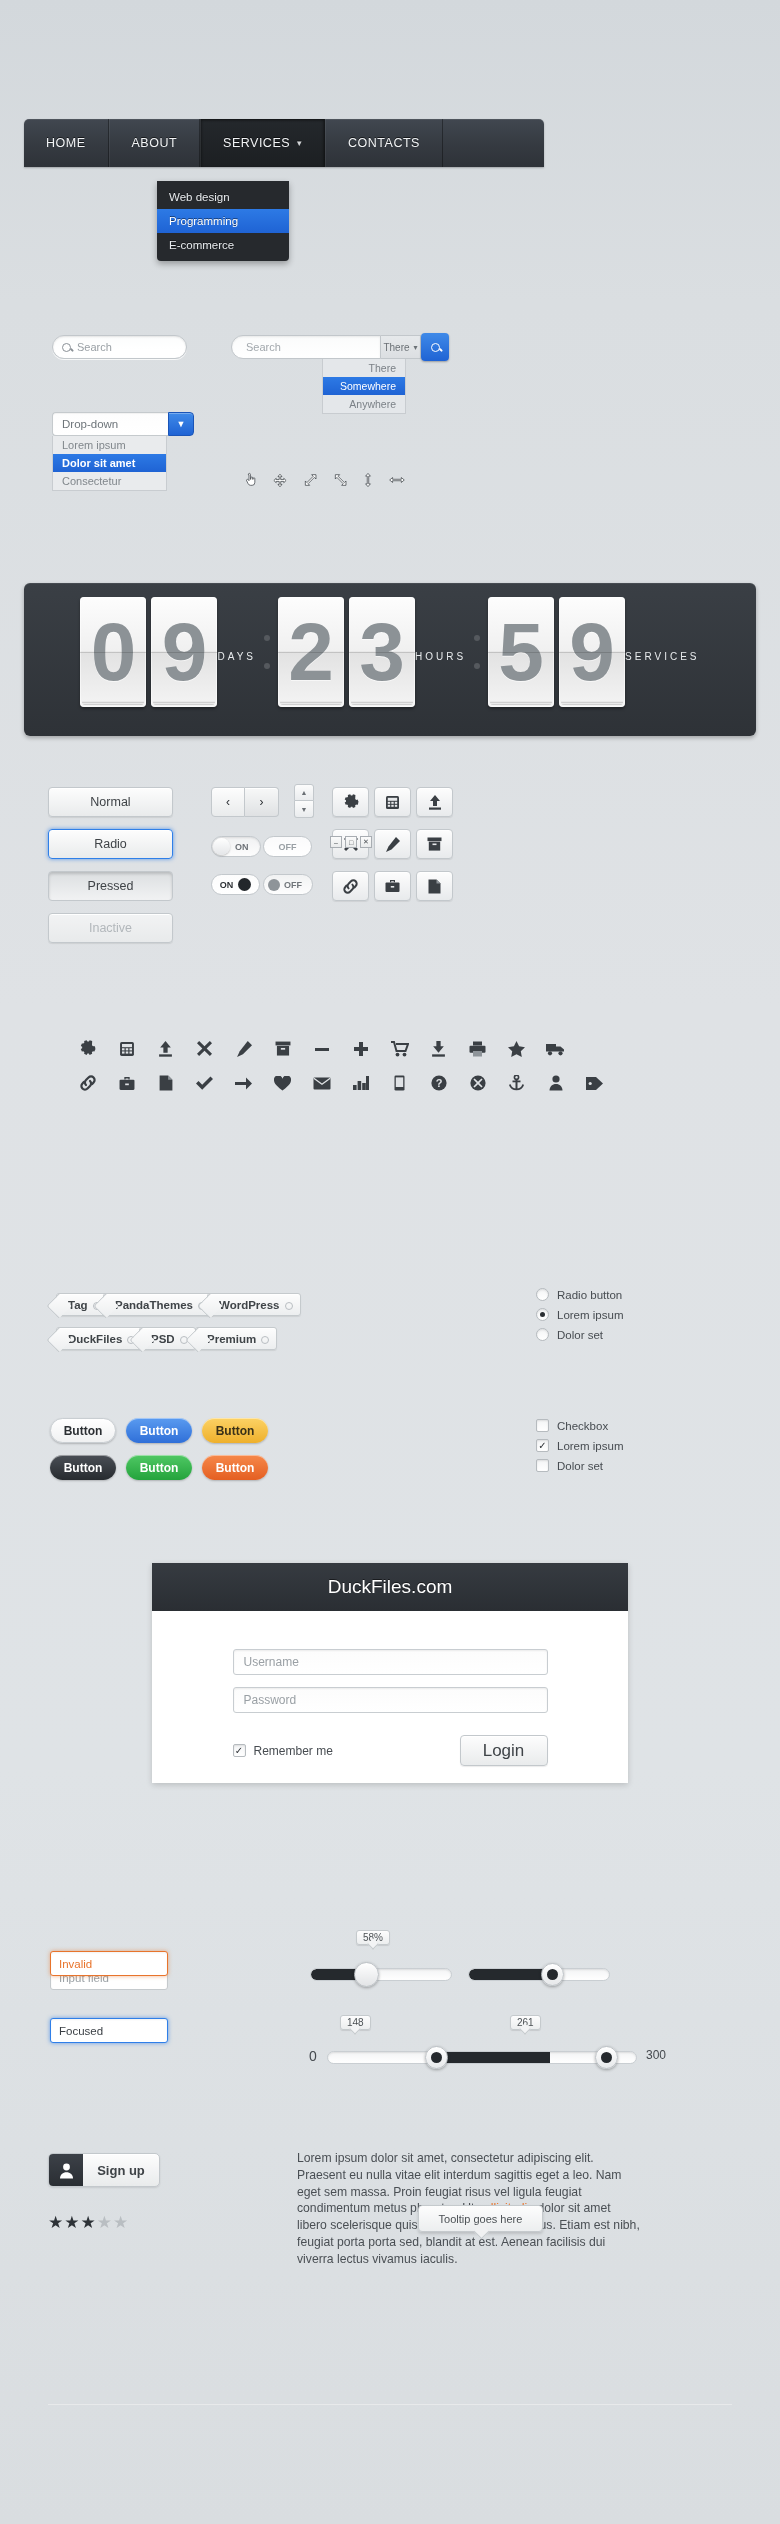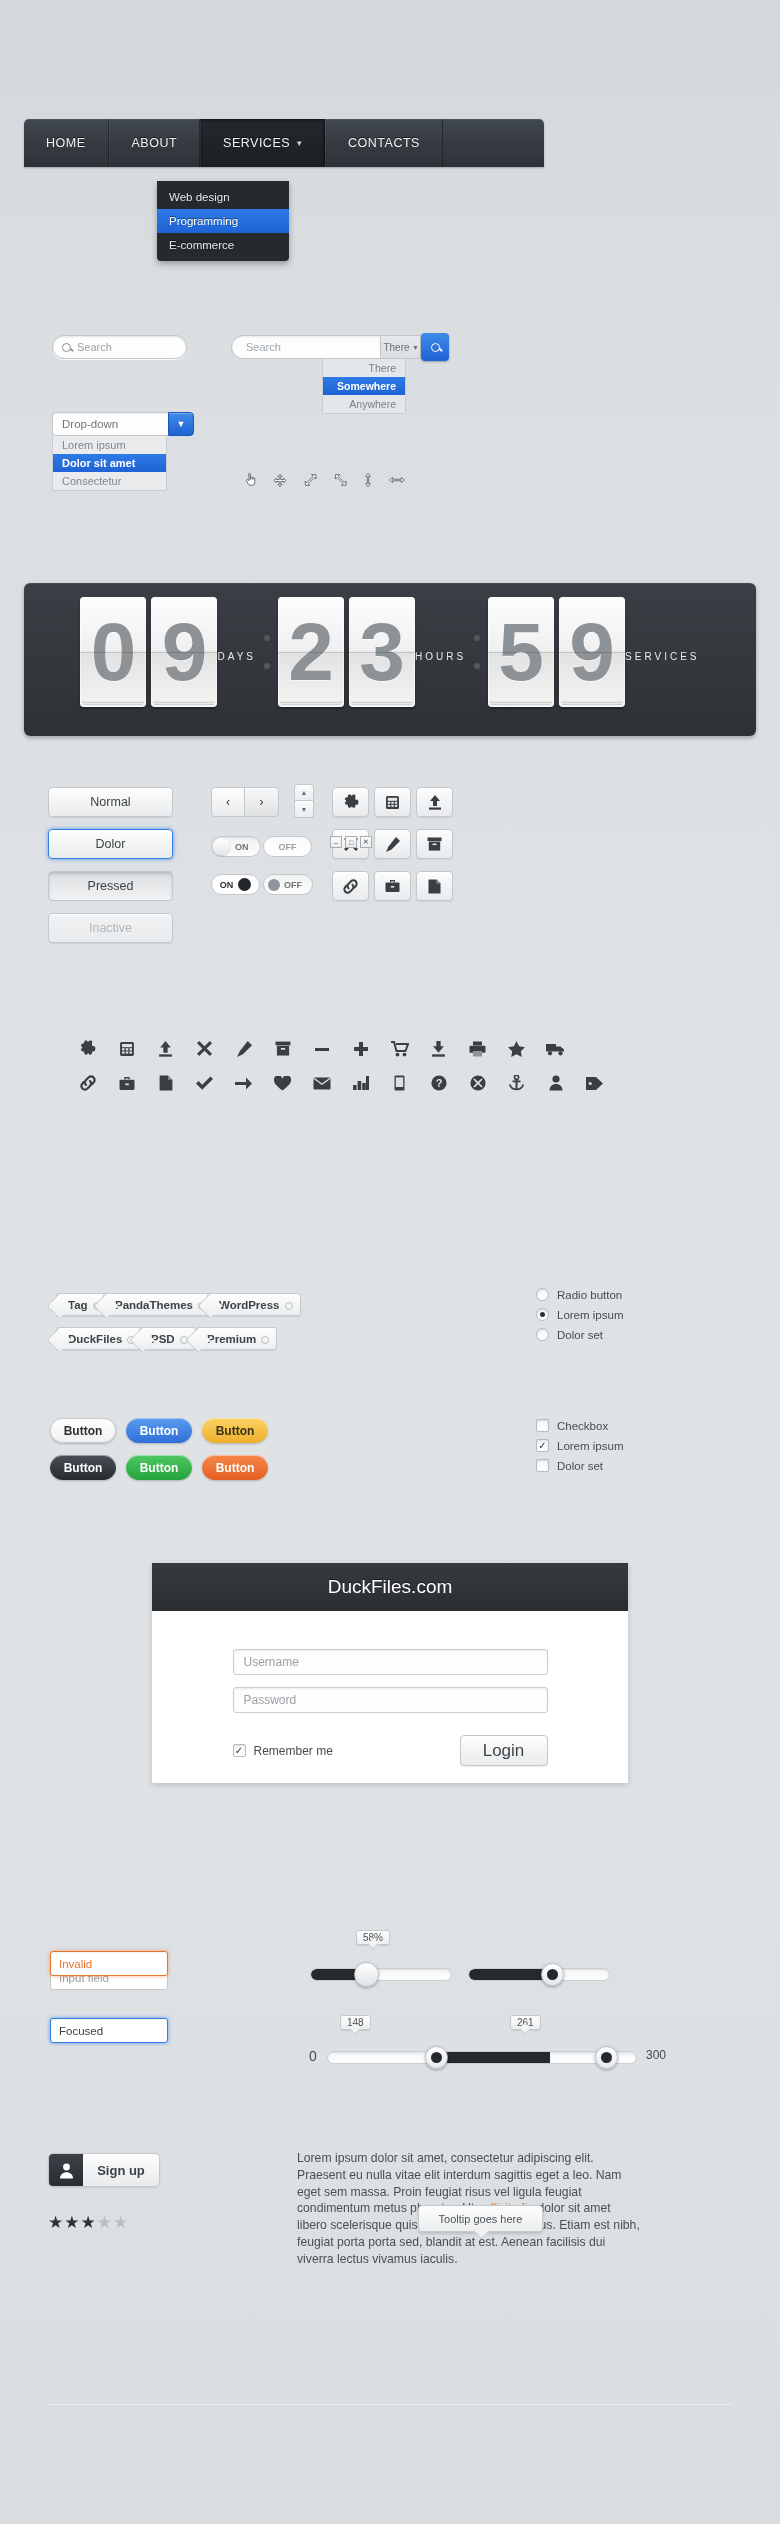--- a/index.html
+++ b/index.html
@@ -88,21 +88,21 @@
   }
   .sg-btn .mag { border-color:#fff; width:9px; height:9px; }
   .sg-btn .mag::after { background:#fff; }
 
   .sg-list {
     position:absolute; left:322px; top:359px; width:84px;
     background:#e4e7ea; border:1px solid #c8ccd0; border-top:none;
     font-size:10.5px; text-align:right;
   }
   .sg-list div { padding:3px 9px; color:#7b8187; cursor:pointer; }
-  .sg-list div.sel { background: linear-gradient(180deg,#2d7ae5,#1f63d4); color:#fff; font-weight:bold; }
+  .sg-list div.sel { background: linear-gradient(180deg,#2d7ae5,#1f63d4); color:#fff; font-weight:normal; }
 
   
   .dd { position:absolute; left:52px; top:412px; width:142px; }
   .dd-head { display:flex; height:24px; }
   .dd-label {
     flex:1; background: linear-gradient(180deg,#fdfdfd,#fff); border:1px solid #c5cacd; border-right:none;
     border-radius:4px 0 0 4px; display:flex; align-items:center; padding-left:9px;
     font-size:11.5px; color:#6e757a; box-shadow: inset 0 1px 1px rgba(0,0,0,.05);
   }
   .dd-arrow {
@@ -445,21 +445,21 @@
           <div class="digit">
               <span>9</span>
             </div>
         </div>
         <div class="clabel">SERVICES</div>
       </div>
     </div>
   </div>
 
   <div class="sbtn normal">Normal</div>
-  <div class="sbtn hover">Dolor</div>
+  <div class="sbtn hover">Radio</div>
   <div class="sbtn pressed">Pressed</div>
   <div class="sbtn inactive">Inactive</div>
 
   <div class="arrowbtns">
     <div class="arrowbtn">‹</div>
     <div class="arrowbtn">›</div>
   </div>
   <div class="stepper">
     <div>▲</div>
     <div>▼</div>

